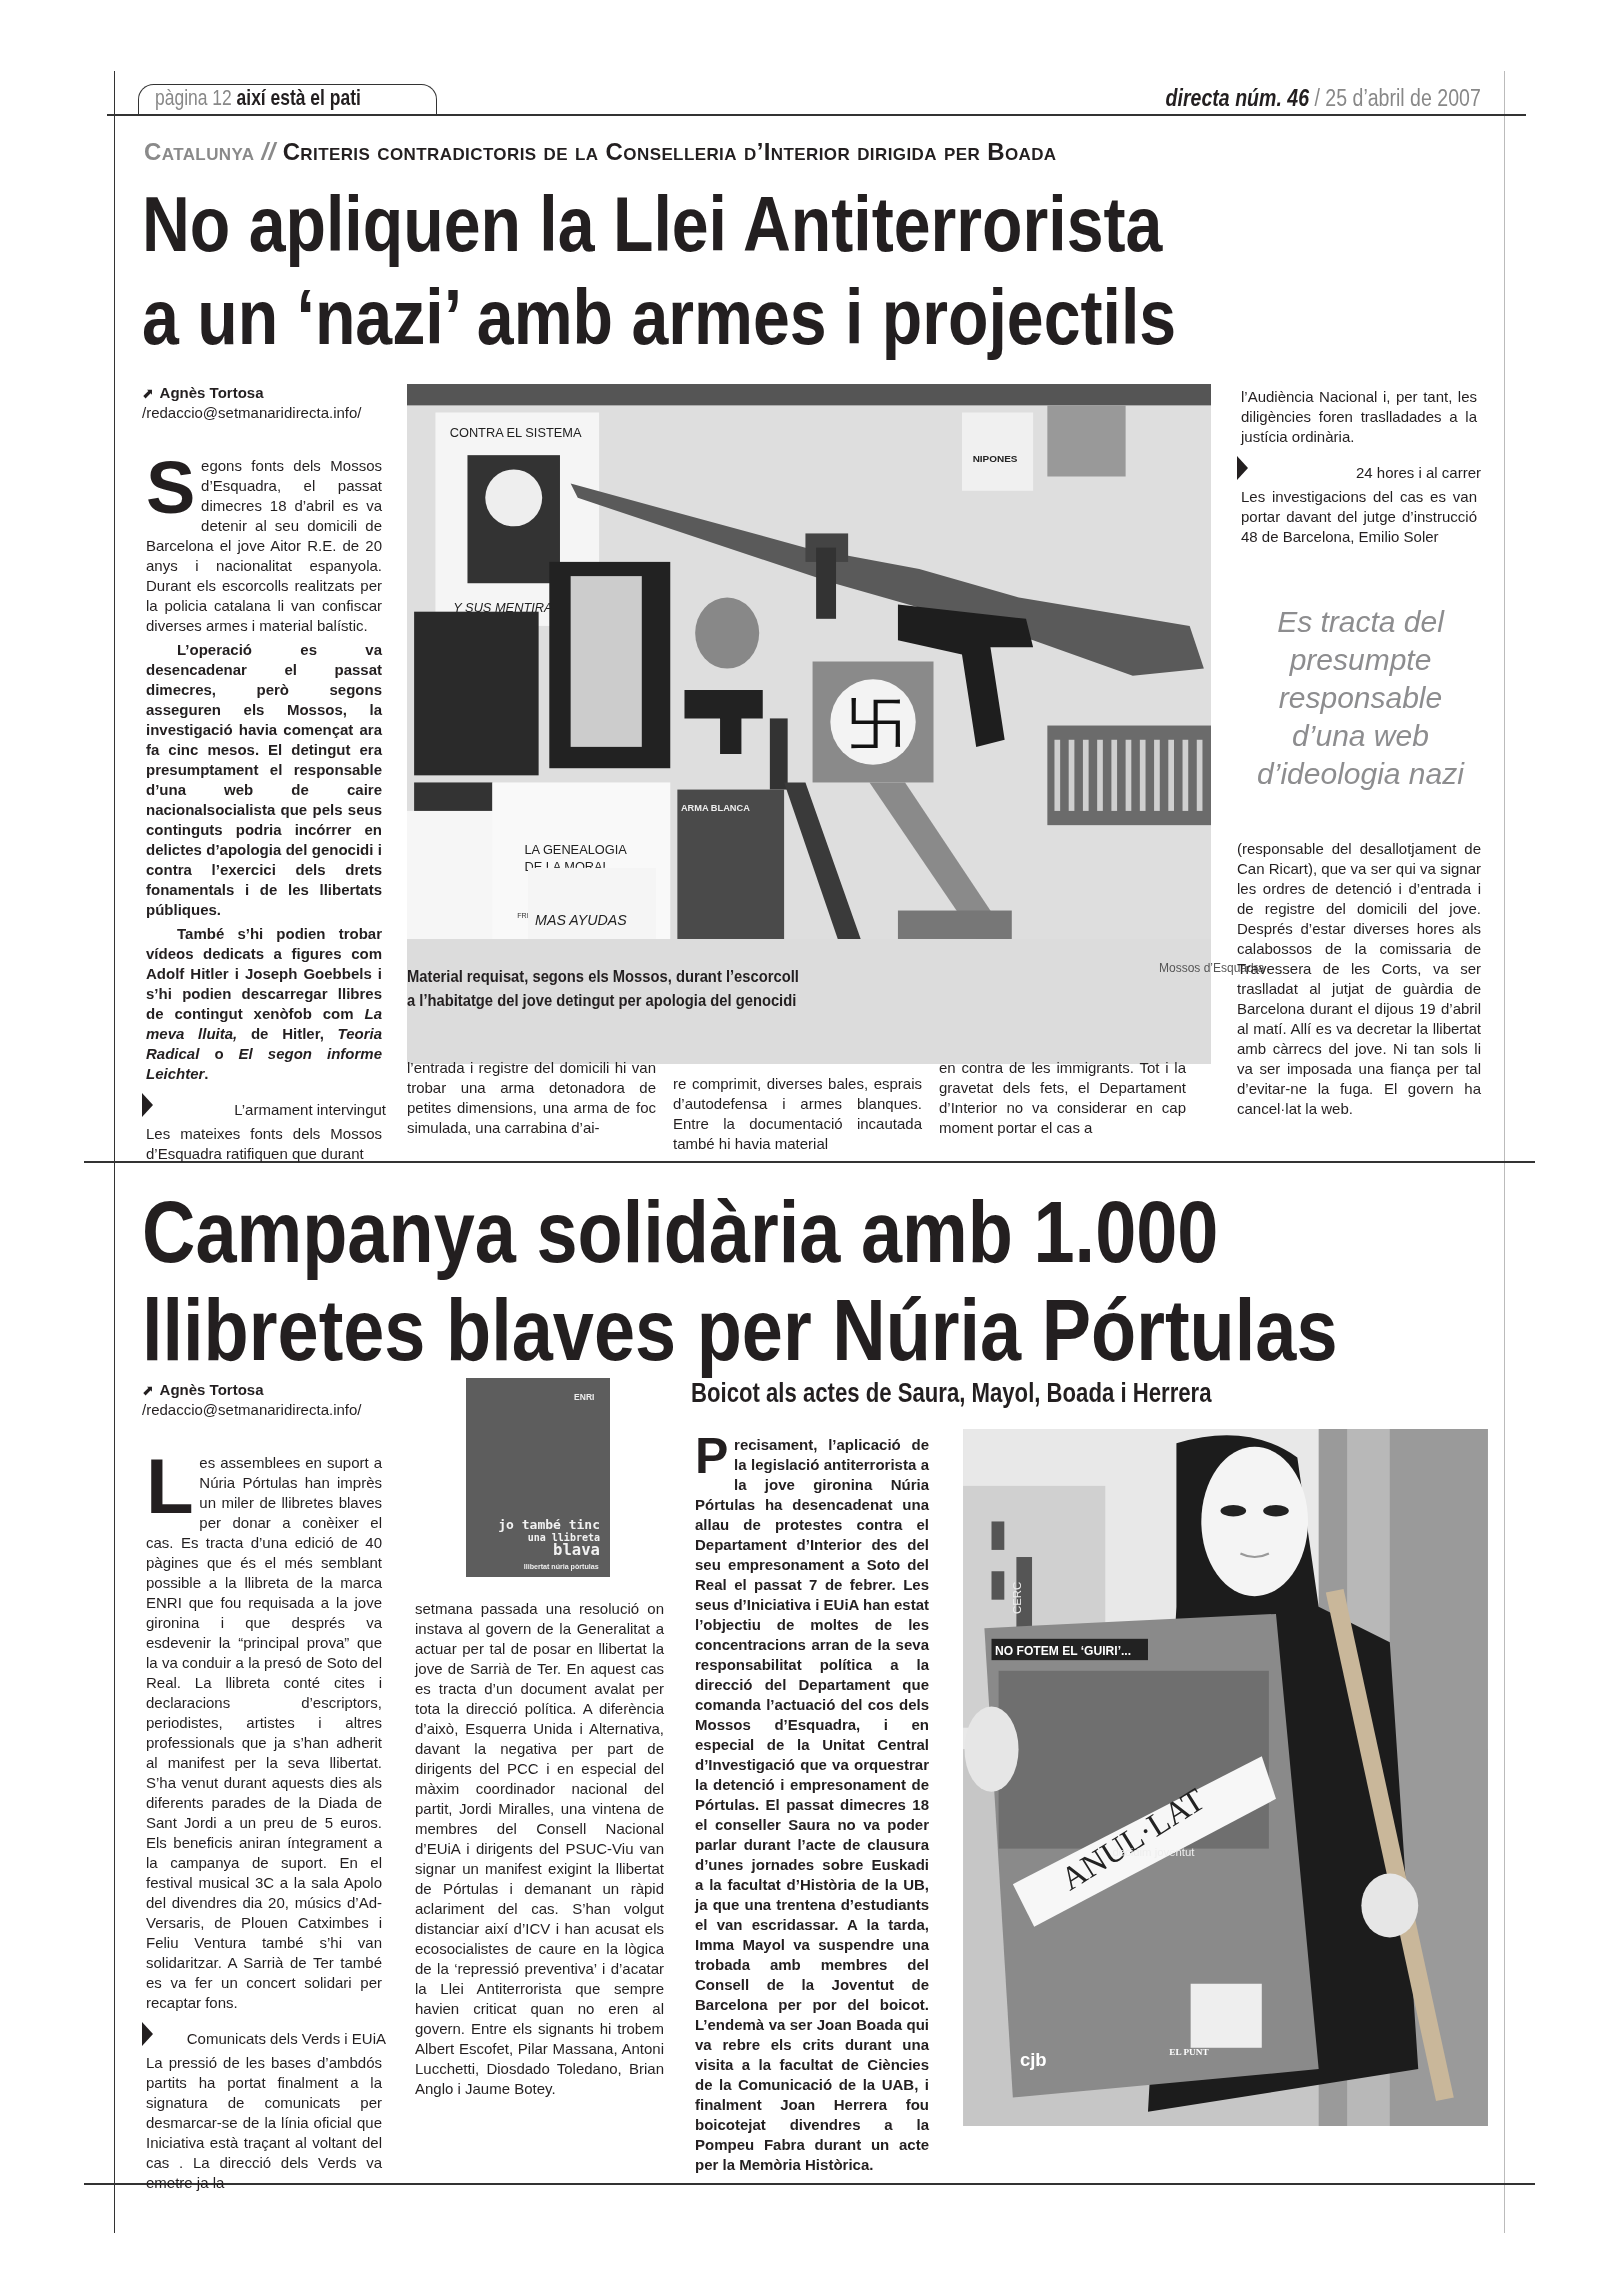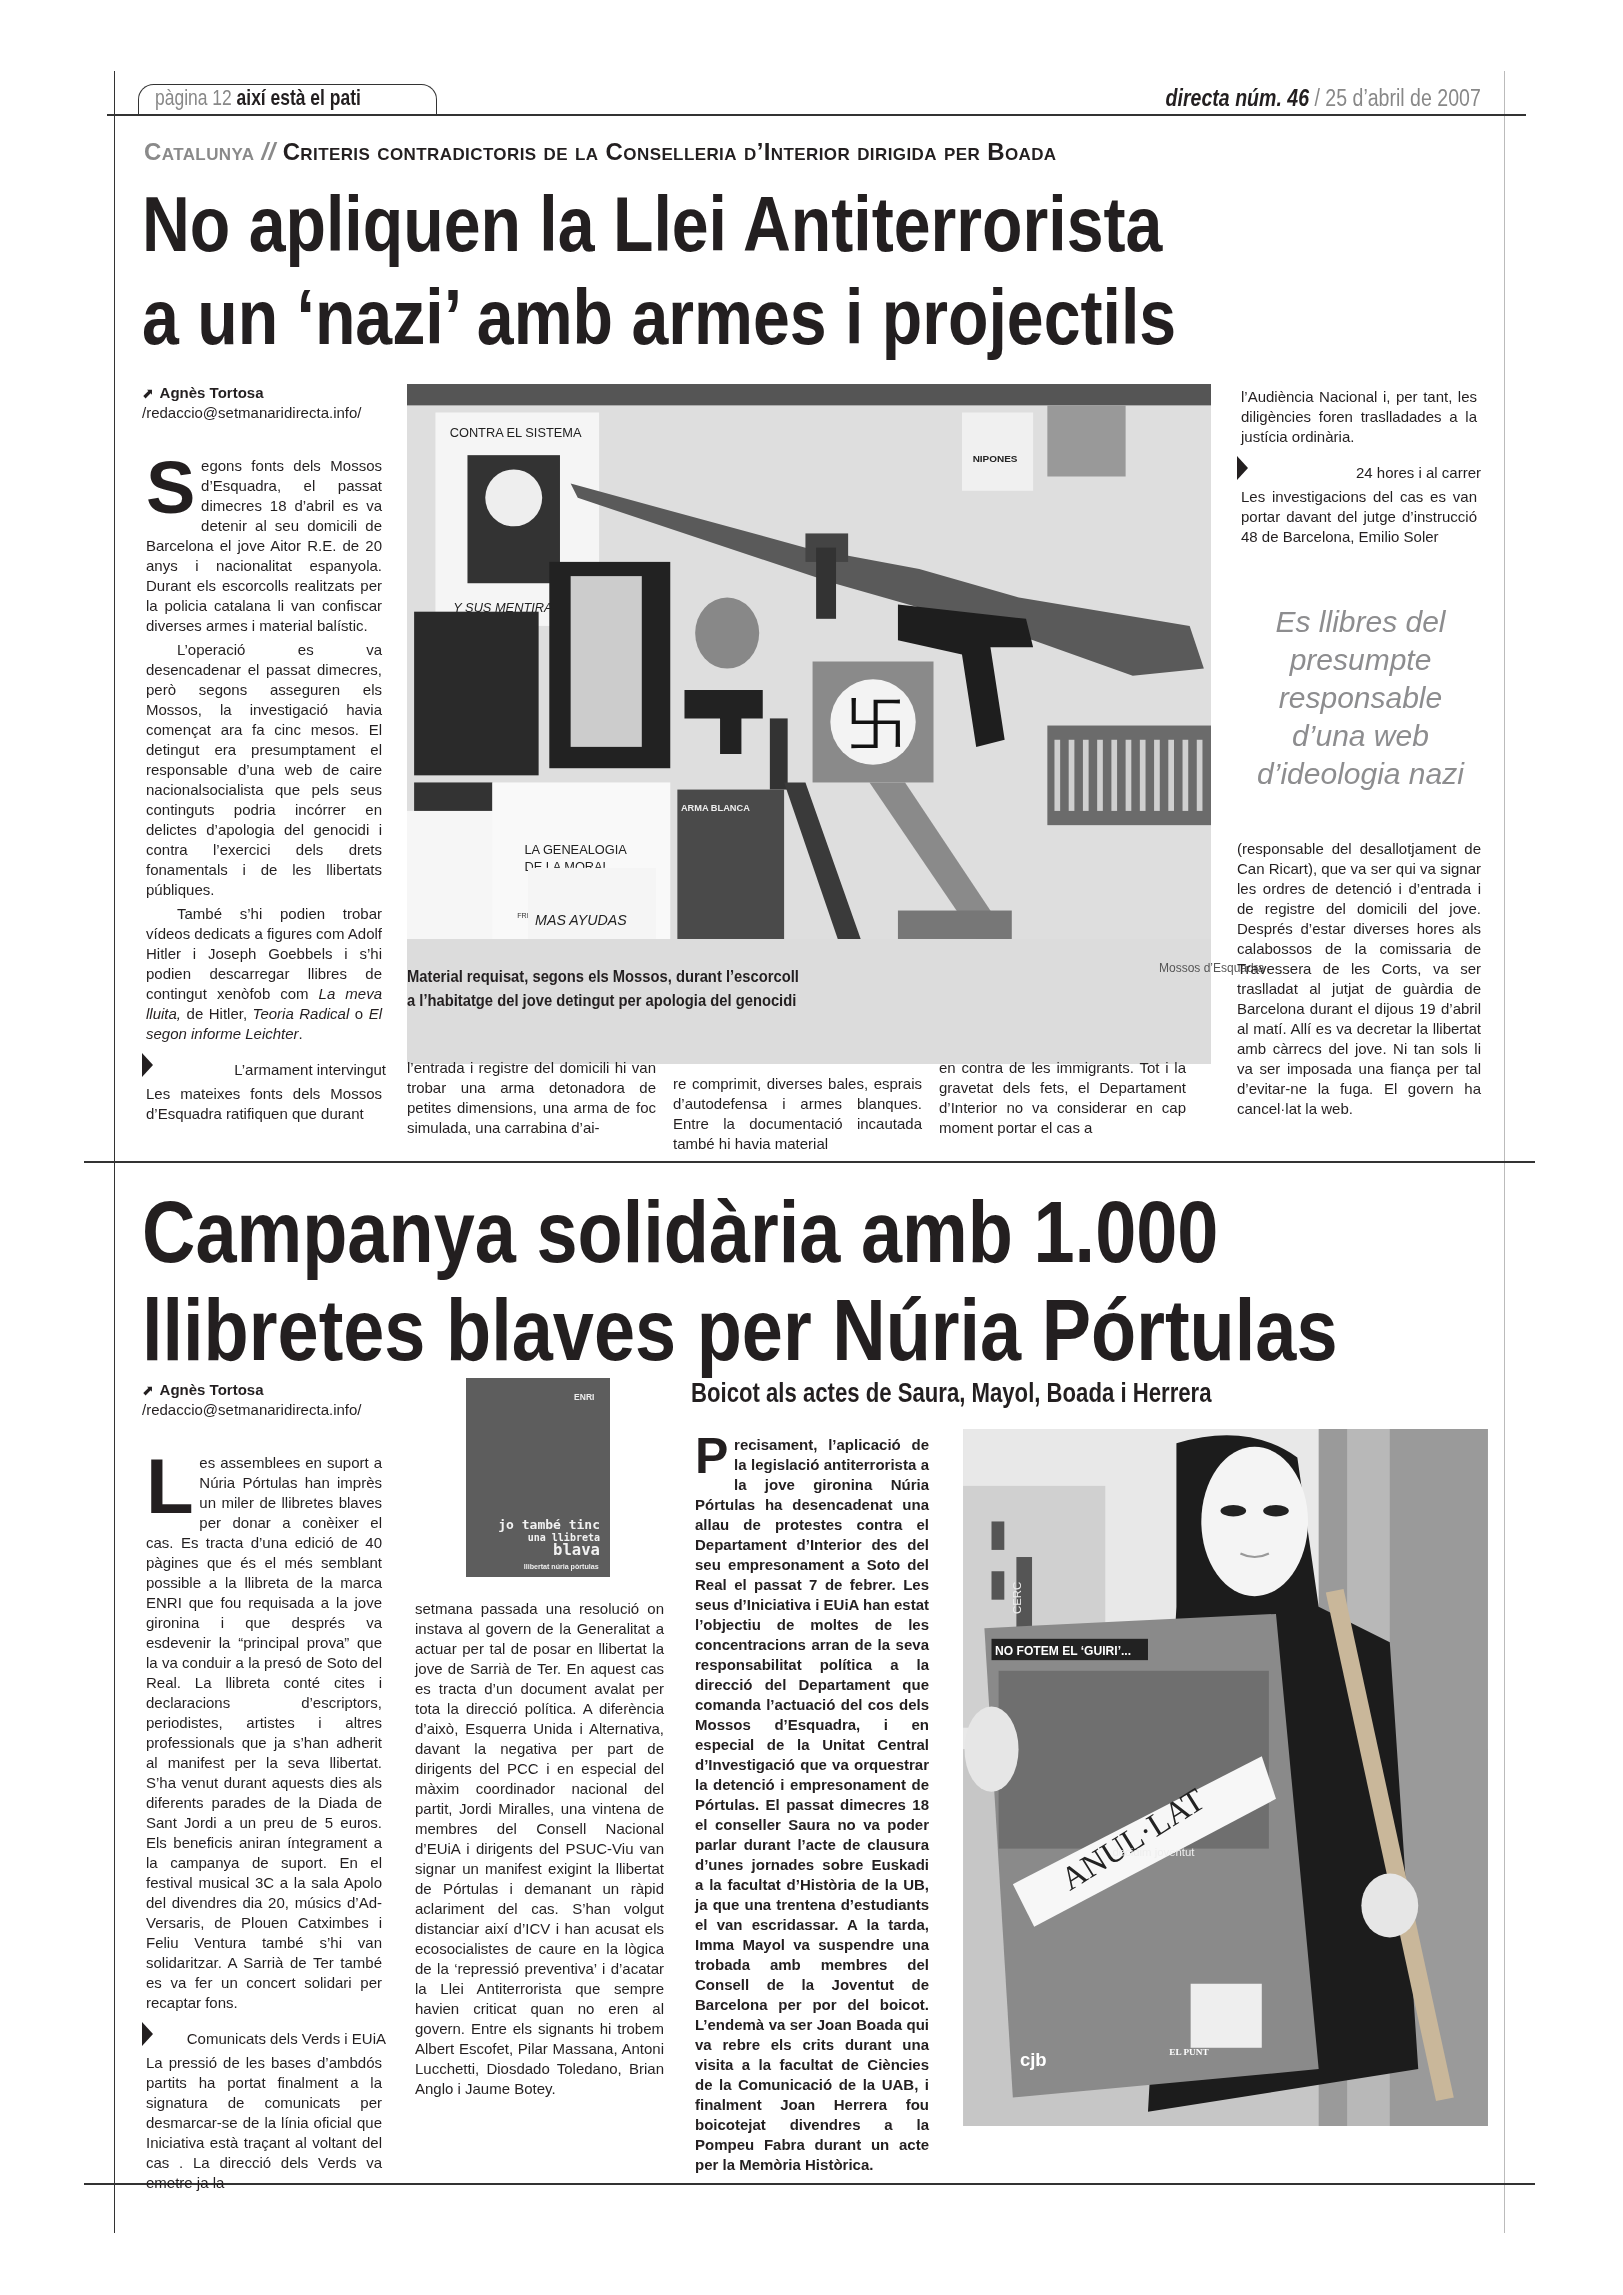--- a/index.html
+++ b/index.html
@@ -21,21 +21,21 @@
   .kicker .sep{color:#8a8a8a;font-style:italic;}
 
   .h1{position:absolute;font-family:"Liberation Sans",sans-serif;font-weight:bold;color:#231f20;white-space:nowrap;transform-origin:left top;line-height:1;}
 
   .byline{position:absolute;font-size:15px;line-height:20px;}
   .byline .name{font-weight:bold;}
   .byline .arrow{font-size:14.2px;margin-right:5.7px;}
 
   .col{position:absolute;font-size:15px;line-height:20px;text-align:justify;hyphens:auto;}
   .col p{margin:4px;text-indent:0;}
-  .col p.ind{text-indent:31px;}
+  .col p.ind{text-indent:31px;font-weight:bold;}
   .drop{float:left;font-weight:bold;font-size:74px;line-height:58px;margin:2.8px 5.7px 0 0;font-family:"Liberation Sans",sans-serif;}
   .sub{font-weight:normal;margin-top:15.6px;position:relative;padding-left:27px;text-align:right;}
   .sub .tri{position:absolute;left:0;top:-7.1px;width:0;height:0;border-top:12.8px solid transparent;border-bottom:12.8px solid transparent;border-left:11.4px solid #231f20;}
   .bold{font-weight:bold;}
 
   .photo{position:absolute;overflow:hidden;background:#d8d8d8;}
   .caption{position:absolute;font-weight:bold;font-size:16.4px;line-height:24px;transform:scaleX(.9);transform-origin:left;white-space:nowrap;}
   .credit{position:absolute;font-size:12px;color:#555;}
   .pull{position:absolute;text-align:center;font-style:italic;color:#8d8d8f;font-size:30px;line-height:38px;}
   .subhead{position:absolute;font-size:27px;font-weight:bold;white-space:nowrap;transform:scaleX(.82);transform-origin:left;}
@@ -154,21 +154,21 @@
 
 <div class="col" style="left:407px;top:1058px;width:249px;">l’entrada i registre del domicili hi van trobar una arma detonadora de petites dimensions, una arma de foc simulada, una carrabina d’ai-</div>
 <div class="col" style="left:673px;top:1058px;width:249px;margin-top:16px;">re comprimit, diverses bales, esprais d’autodefensa i armes blanques. Entre la documentació incautada també hi havia material</div>
 <div class="col" style="left:939px;top:1058px;width:247px;">en contra de les immigrants. Tot i la gravetat dels fets, el Departament d’Interior no va considerar en cap moment portar el cas a</div>
 
 <div class="col" style="left:1237px;top:383px;width:244px;">
   <p>l’Audiència Nacional i, per tant, les diligències foren traslladades a la justícia ordinària.</p>
   <div class="sub"><span class="tri"></span><span>24 hores i al carrer</span></div>
   <p>Les investigacions del cas es van portar davant del jutge d’instrucció 48 de Barcelona, Emilio Soler</p>
 </div>
-<div class="pull" style="left:1243px;top:603px;width:235px;">Es llibres del presumpte responsable d’una web d’ideologia nazi</div>
+<div class="pull" style="left:1243px;top:603px;width:235px;">Es tracta del presumpte responsable d’una web d’ideologia nazi</div>
 <div class="col" style="left:1237px;top:839px;width:244px;">(responsable del desallotjament de Can Ricart), que va ser qui va signar les ordres de detenció i d’entrada i de registre del domicili del jove. Després d’estar diverses hores als calabossos de la comissaria de Travessera de les Corts, va ser traslladat al jutjat de guàrdia de Barcelona durant el dijous 19 d’abril al matí. Allí es va decretar la llibertat amb càrrecs del jove. Ni tan sols li va ser imposada una fiança per tal d’evitar-ne la fuga. El govern ha cancel·lat la web.</div>
 
 <div class="h1" style="left:142px;top:1188px;font-size:88px;transform:scaleX(.84);">Campanya solidària amb 1.000</div>
 <div class="h1" style="left:142px;top:1286px;font-size:88px;transform:scaleX(.84);">llibretes blaves per Núria Pórtulas</div>
 
 <div class="byline" style="left:142px;top:1380px;width:242px;">
   <div><span class="arrow">⬈</span><span class="name">Agnès Tortosa</span></div>
   <div>/redaccio@setmanaridirecta.info/</div>
 </div>
 

